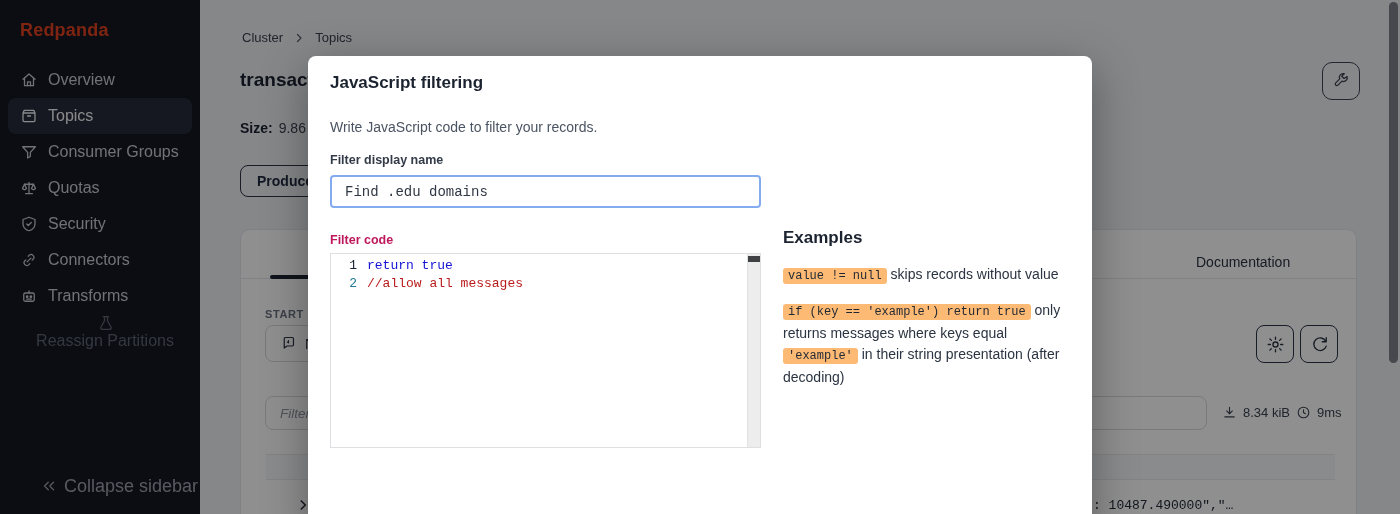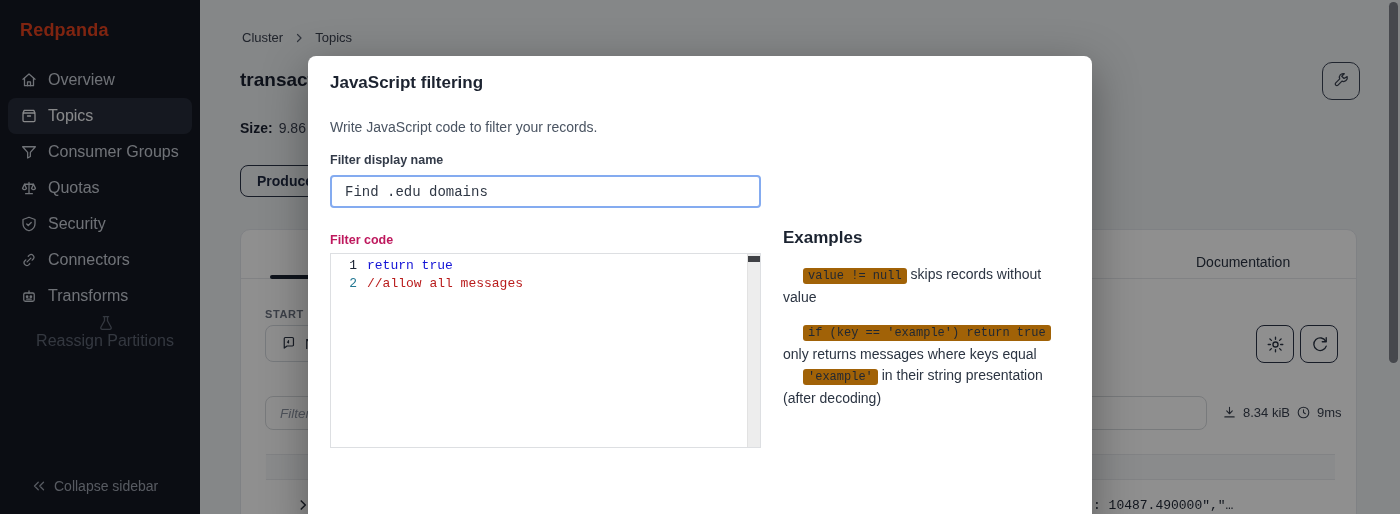--- a/index.html
+++ b/index.html
@@ -9,21 +9,21 @@
 
   
   .sidebar { position:absolute; left:0; top:0; width:200px; height:514px; background:#151823; z-index:1;padding-left:13px; }
   .logo { position:absolute; left:20px; top:20px; font-size:18px; font-weight:700; color:#E2411E; letter-spacing:.2px; }
   .nav { position:absolute; left:0; top:62px; width:200px; }
   .nav-item { position:relative; height:36px; margin:0 8px; border-radius:8px; display:flex; align-items:center; color:#c6cbd4; font-size:16px; cursor:pointer; }
   .nav-item .nico { width:18px; height:18px; margin-left:12px; flex:0 0 18px; display:flex; align-items:center; }
   .nav-item .nlabel { margin-left:10px; white-space:nowrap; }
   .nav-item.active { background:#272c3a; color:#f2f4f7; }
   .nav-item.disabled { color:#5d6472;flex-direction:column; }
-  .collapse { position:absolute; left:4px; bottom:14px; width:200px; height:28px; display:flex; align-items:center; color:#9ba1ad; font-size:14px; cursor:pointer; }
+  .collapse { position:absolute; left:14px; bottom:14px; width:200px; height:28px; display:flex; align-items:center; color:#9ba1ad; font-size:18px; cursor:pointer; }
   .collapse .nico { width:18px; height:18px; margin-left:26px; display:flex; align-items:center; }
   .collapse span.lbl { margin-left:6px; }
   svg.ic { width:100%; height:100%; fill:none; stroke:currentColor; stroke-width:1.7; stroke-linecap:round; stroke-linejoin:round; }
 
   
   .breadcrumb { position:absolute; left:242px; top:30px; display:flex; align-items:center; gap:10px; font-size:13px; color:#39404e; z-index:2; }
   .breadcrumb .bc-sep { width:12px; height:12px; color:#555d6b; }
   .page-title { position:absolute; left:240px; top:69px; font-size:19px; font-weight:700; color:#1a2130; z-index:2; }
   .size-line { position:absolute; left:240px; top:120px; font-size:14px; color:#3a4150; z-index:2; }
   .size-line b { color:#1a2130; font-weight:700; margin-right:6px; }
@@ -69,21 +69,21 @@
   .ed-code { white-space:pre; }
   .tok-keyword { color:#1414d6; }
   .tok-comment { color:#b91c1c; }
   .ed-scroll { position:absolute; right:0; top:0; width:13px; height:100%; background:#ededed; border-left:1px solid #e2e2e2; }
   .ed-thumb { position:absolute; left:0; top:2px; width:13px; height:6px; background:#3f4145; }
 
   .examples { position:absolute; left:475px; top:172px; width:292px; }
   .ex-heading { font-size:17px; font-weight:700; color:#1b2330; margin-bottom:16px; }
   .rich { font-size:14px; color:#2b3442; line-height:21px; }
   .ex-item { margin-bottom:13px; }
-  .chip { font-family:"Liberation Mono", monospace; font-size:12px; background:#a16207; color:#1f2733; border-radius:3px; padding:1px 5px;margin-left:20px; }
+  .chip { font-family:"Liberation Mono", monospace; font-size:12px; background:#fdba74; color:#1f2733; border-radius:3px; padding:1px 5px; }
 </style>
 </head>
 <body>
 
 <div class="sidebar">
   <div class="logo">Redpanda</div>
   <div class="nav">
       <div class="nav-item">
         <span class="nico">
           <svg class="ic" viewBox="0 0 24 24">

